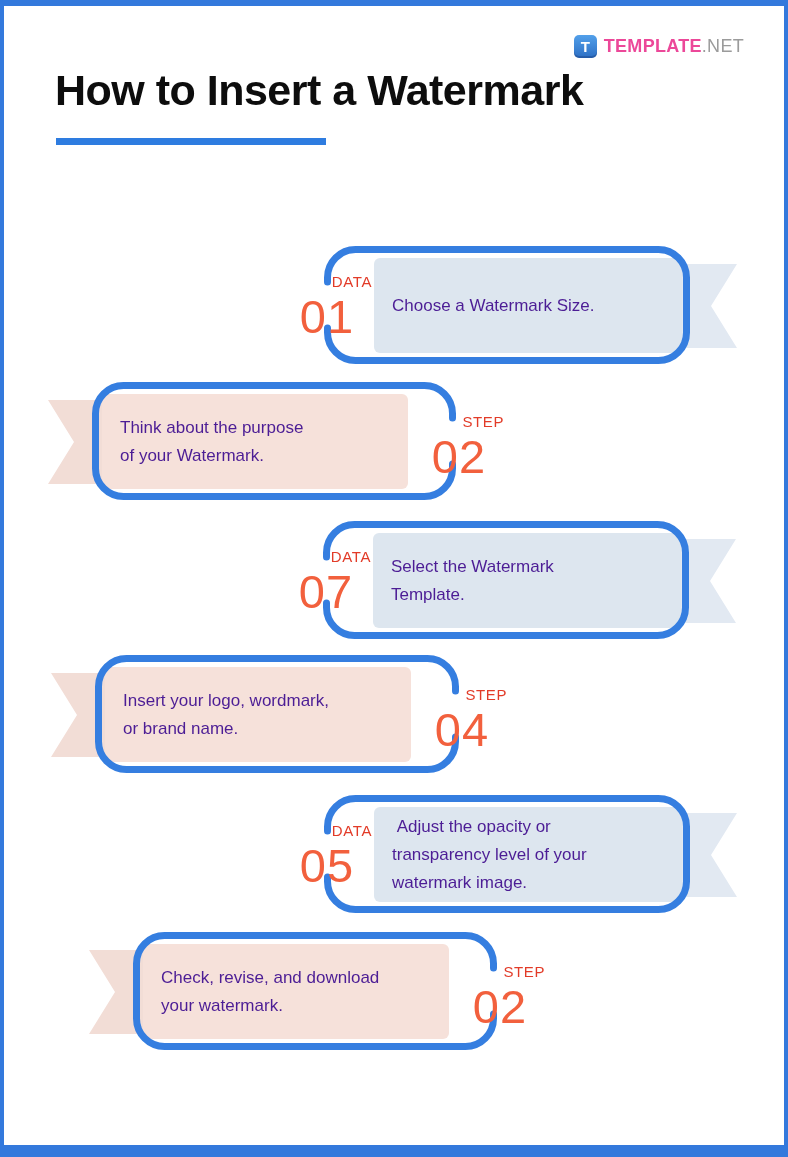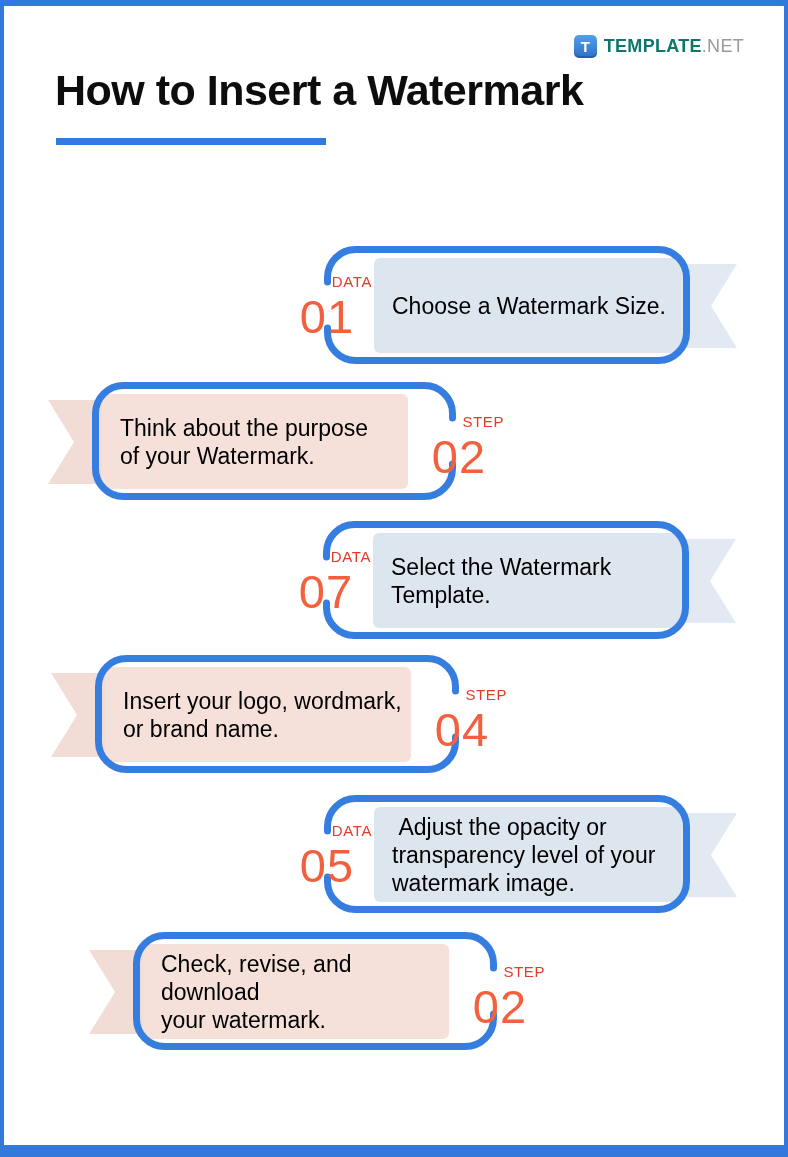--- a/index.html
+++ b/index.html
@@ -29,21 +29,21 @@
   .brand-icon {
     width:23px; height:23px;
     border-radius:5px;
     background:linear-gradient(180deg,#52a0ea,#2d6fc4);
     box-shadow: inset 0 -2px 0 rgba(0,0,40,.18);
     color:#ffffff;
     font-weight:bold; font-size:15px;
     display:flex; align-items:center; justify-content:center;
   }
   .brand-name { font-size:18px; letter-spacing:.3px; }
-  .brand-primary { font-weight:bold; color:#0f766e; }
+  .brand-primary { font-weight:bold; color:#ec4899; }
   .brand-secondary { font-weight:normal; color:#9b9b9b; }
   
   .title {
     position:absolute; left:55px; top:66px;
     font-size:43px; font-weight:bold; letter-spacing:-.5px;
     color:#0d0d0d;
     white-space:nowrap;
   }
   .title-underline {
     position:absolute; left:56px; top:138px;
@@ -75,22 +75,22 @@
   .panel {
     position:absolute; top:12px; height:95px;
     border-radius:6px;
     display:flex; align-items:center;
     z-index:2;
   }
   .row.right .panel { left:50px; width:308px; background:#dde6ef; }
   .row.left  .panel { left:10px; width:306px; background:#f6e1da; }
   .txt {
     padding-left:18px; padding-right:6px;
-    font-size:23px; line-height:28px;
-    color:#000000;
+    font-size:17px; line-height:28px;
+    color:#4c1d95;
     white-space:pre-line;
   }
   .numblock {
     position:absolute; width:90px;
     text-align:center; z-index:4;
   }
   .row.right .numblock { left:-42px; top:27px; }
   .row.left  .numblock { left:322px; top:31px; }
   .nlabel {
     font-size:15px; letter-spacing:.6px;

